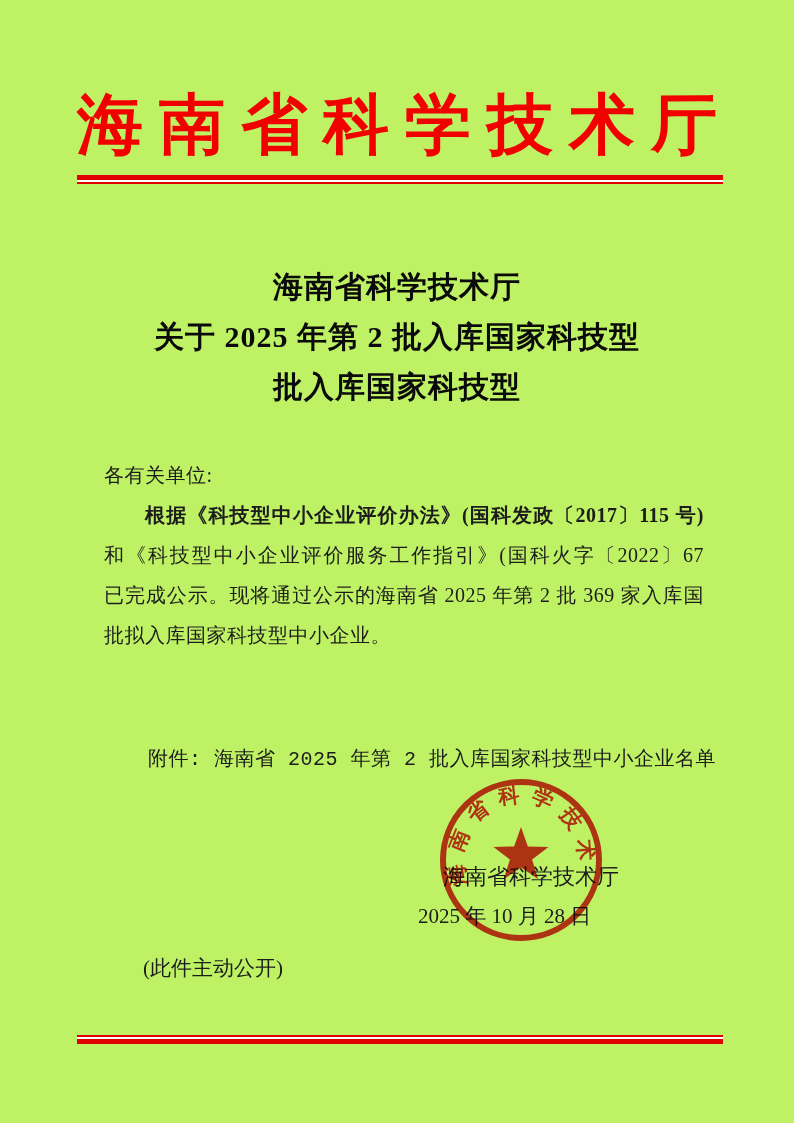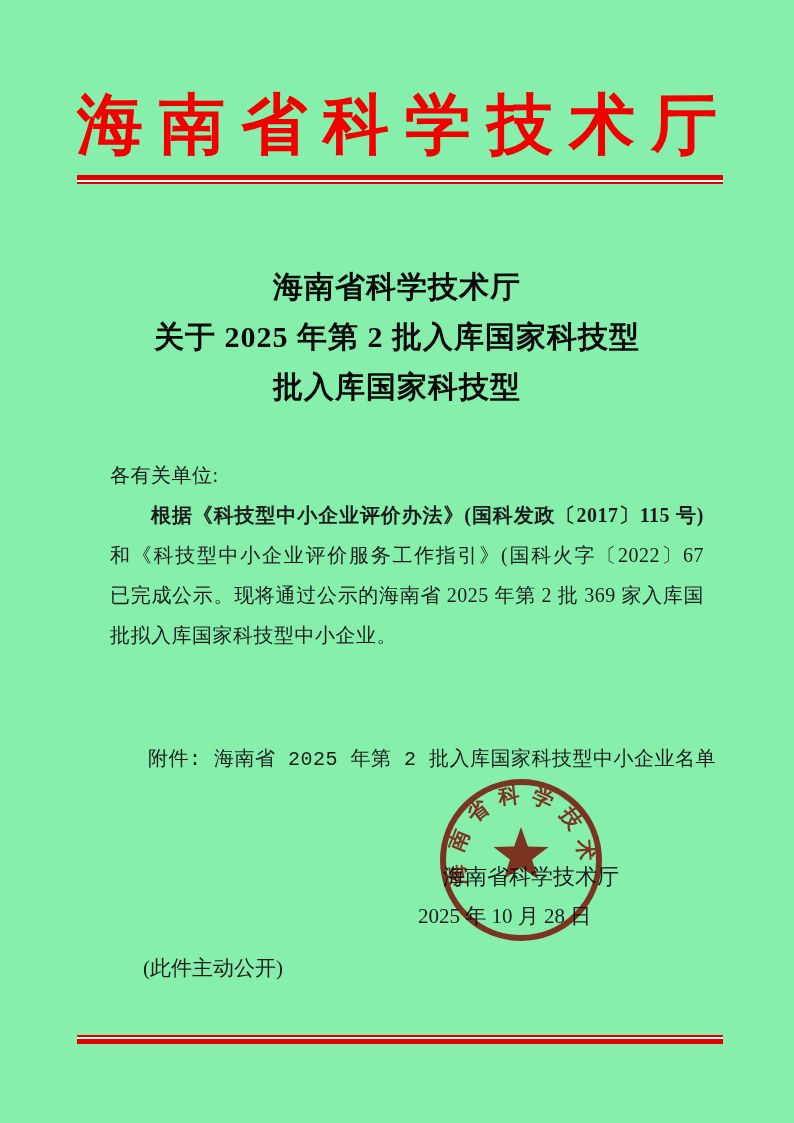--- a/index.html
+++ b/index.html
@@ -4,21 +4,21 @@
 <style>
   * { margin: 0; padding: 0; box-sizing: border-box; }
   html, body { background: #ffffff; }
   body { font-family: "Liberation Serif", "DejaVu Serif", serif; }
 
   .page {
     position: relative;
     width: 794px;
     height: 1123px;
     margin: 0 auto;
-    background: #86efac;
+    background: #bef264;
     overflow: hidden;
   }
 
   
   .masthead {
     position: absolute;
     left: 0; right: 0;
     top: 90px;
     text-align: center;
     font-size: 66px;
@@ -78,21 +78,20 @@
     font-size: 20px;
     line-height: 40px;
     color: #1c1c1c;
     letter-spacing: 0.5px;
   }
   .body-line {
     height: 40px;
     overflow: hidden;
     text-align: justify;
     text-align-last: justify;
-    margin-left: 6px;
   }
   .body-line.indent { text-indent: 41px; font-weight: bold; }
   .body-line.plain { text-align: left; text-align-last: left; }
 
   .attachment {
     position: absolute;
     left: 104px;
     top: 740px;
     width: 640px;
     height: 40px;

